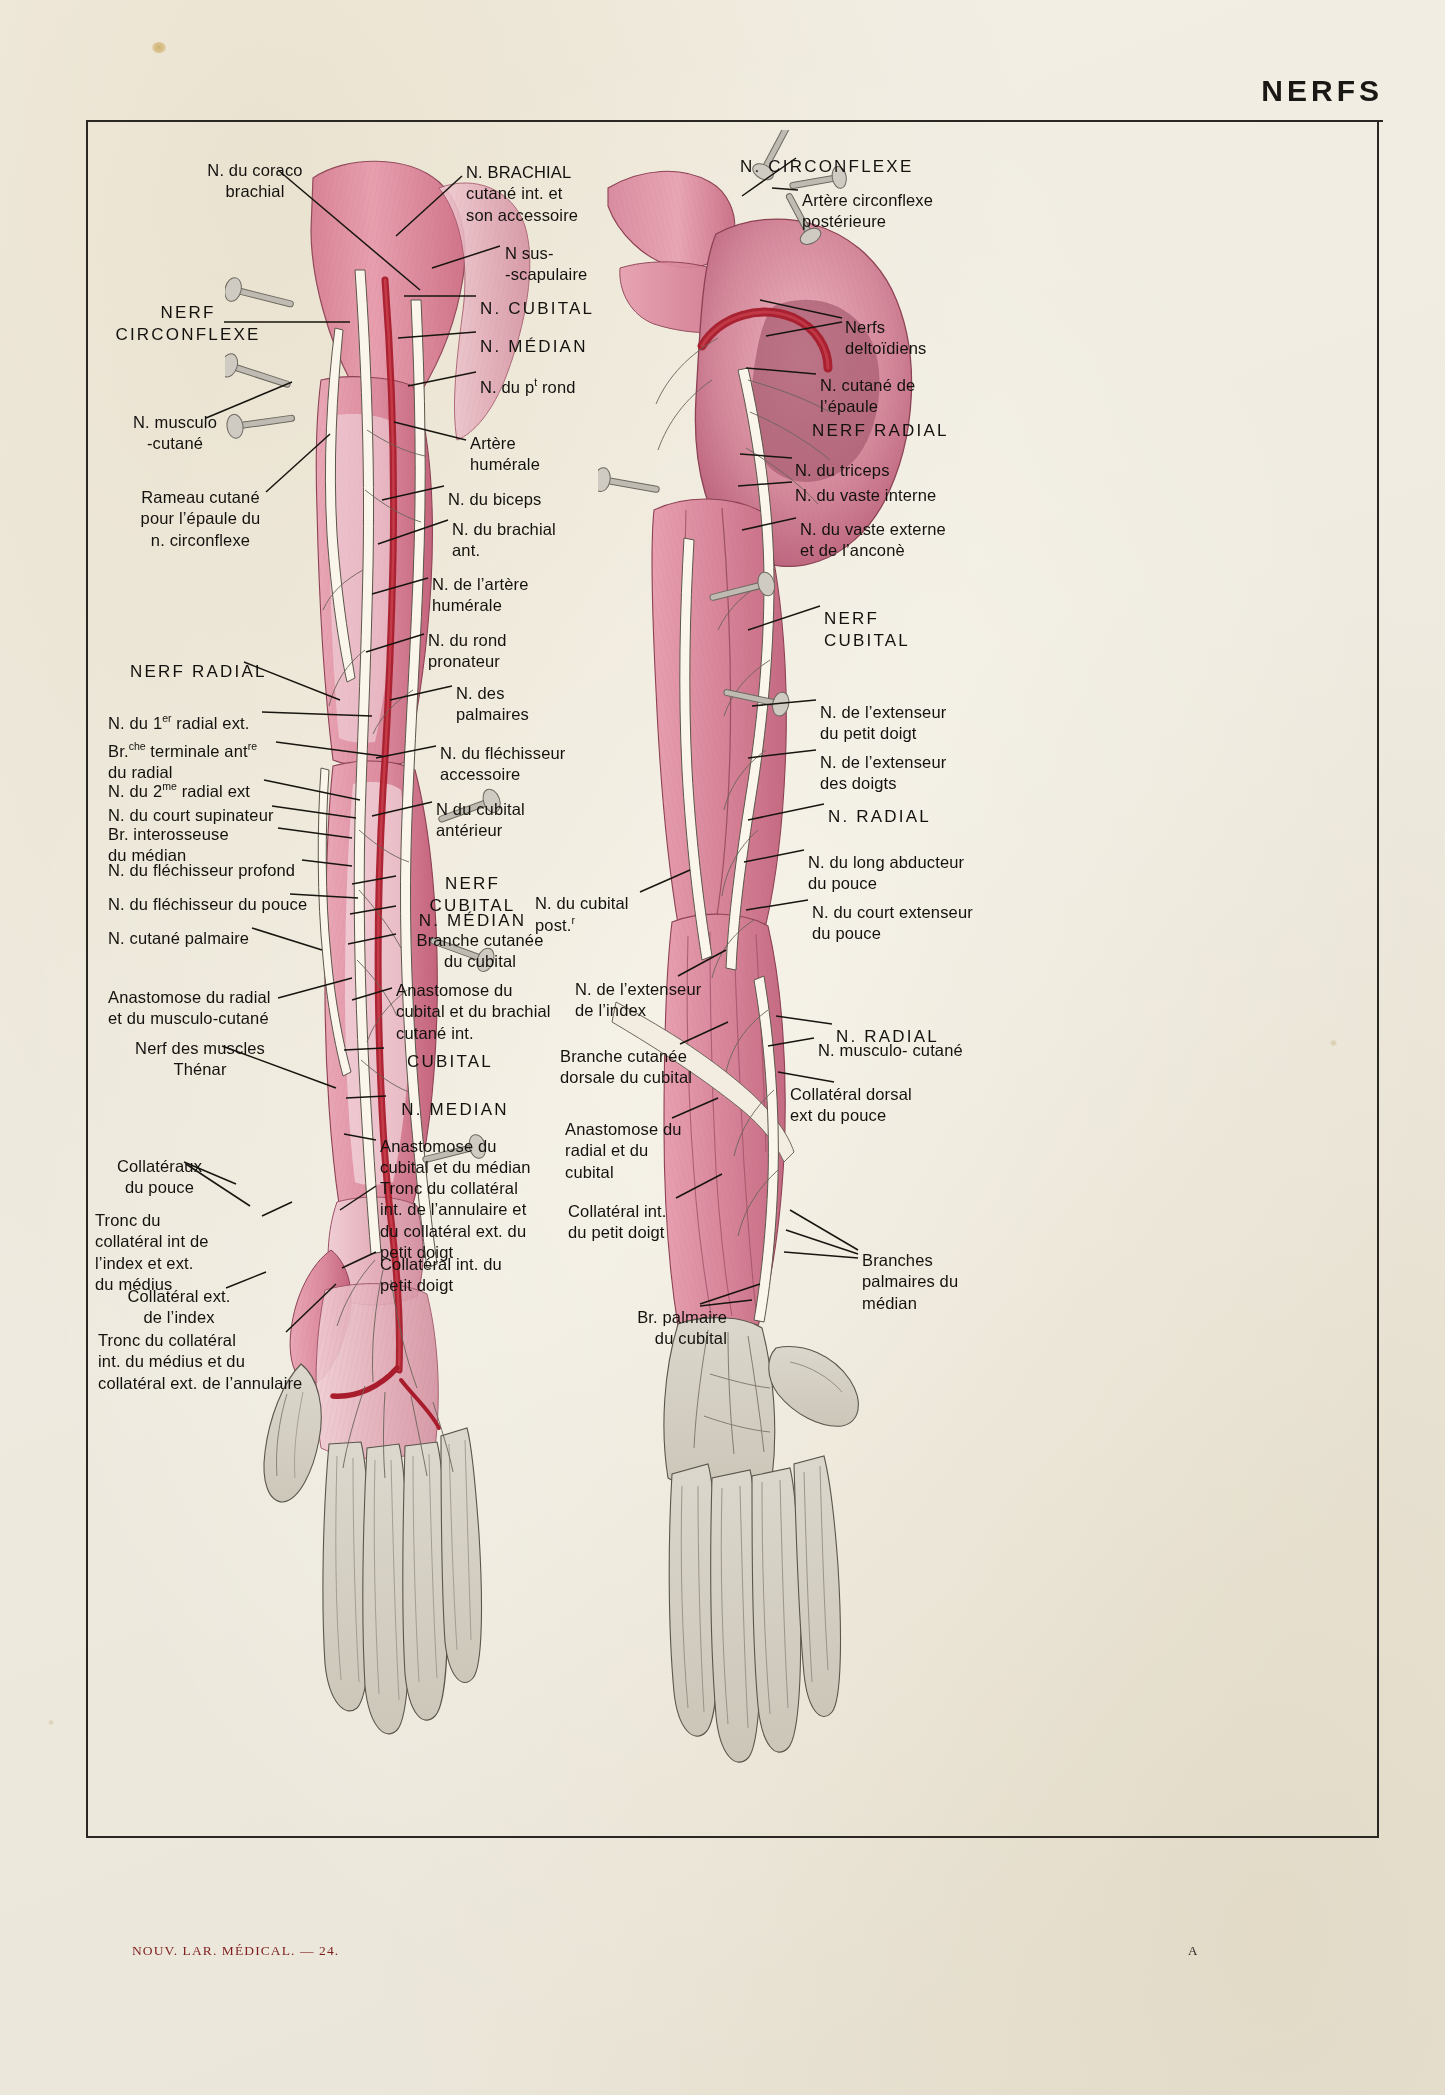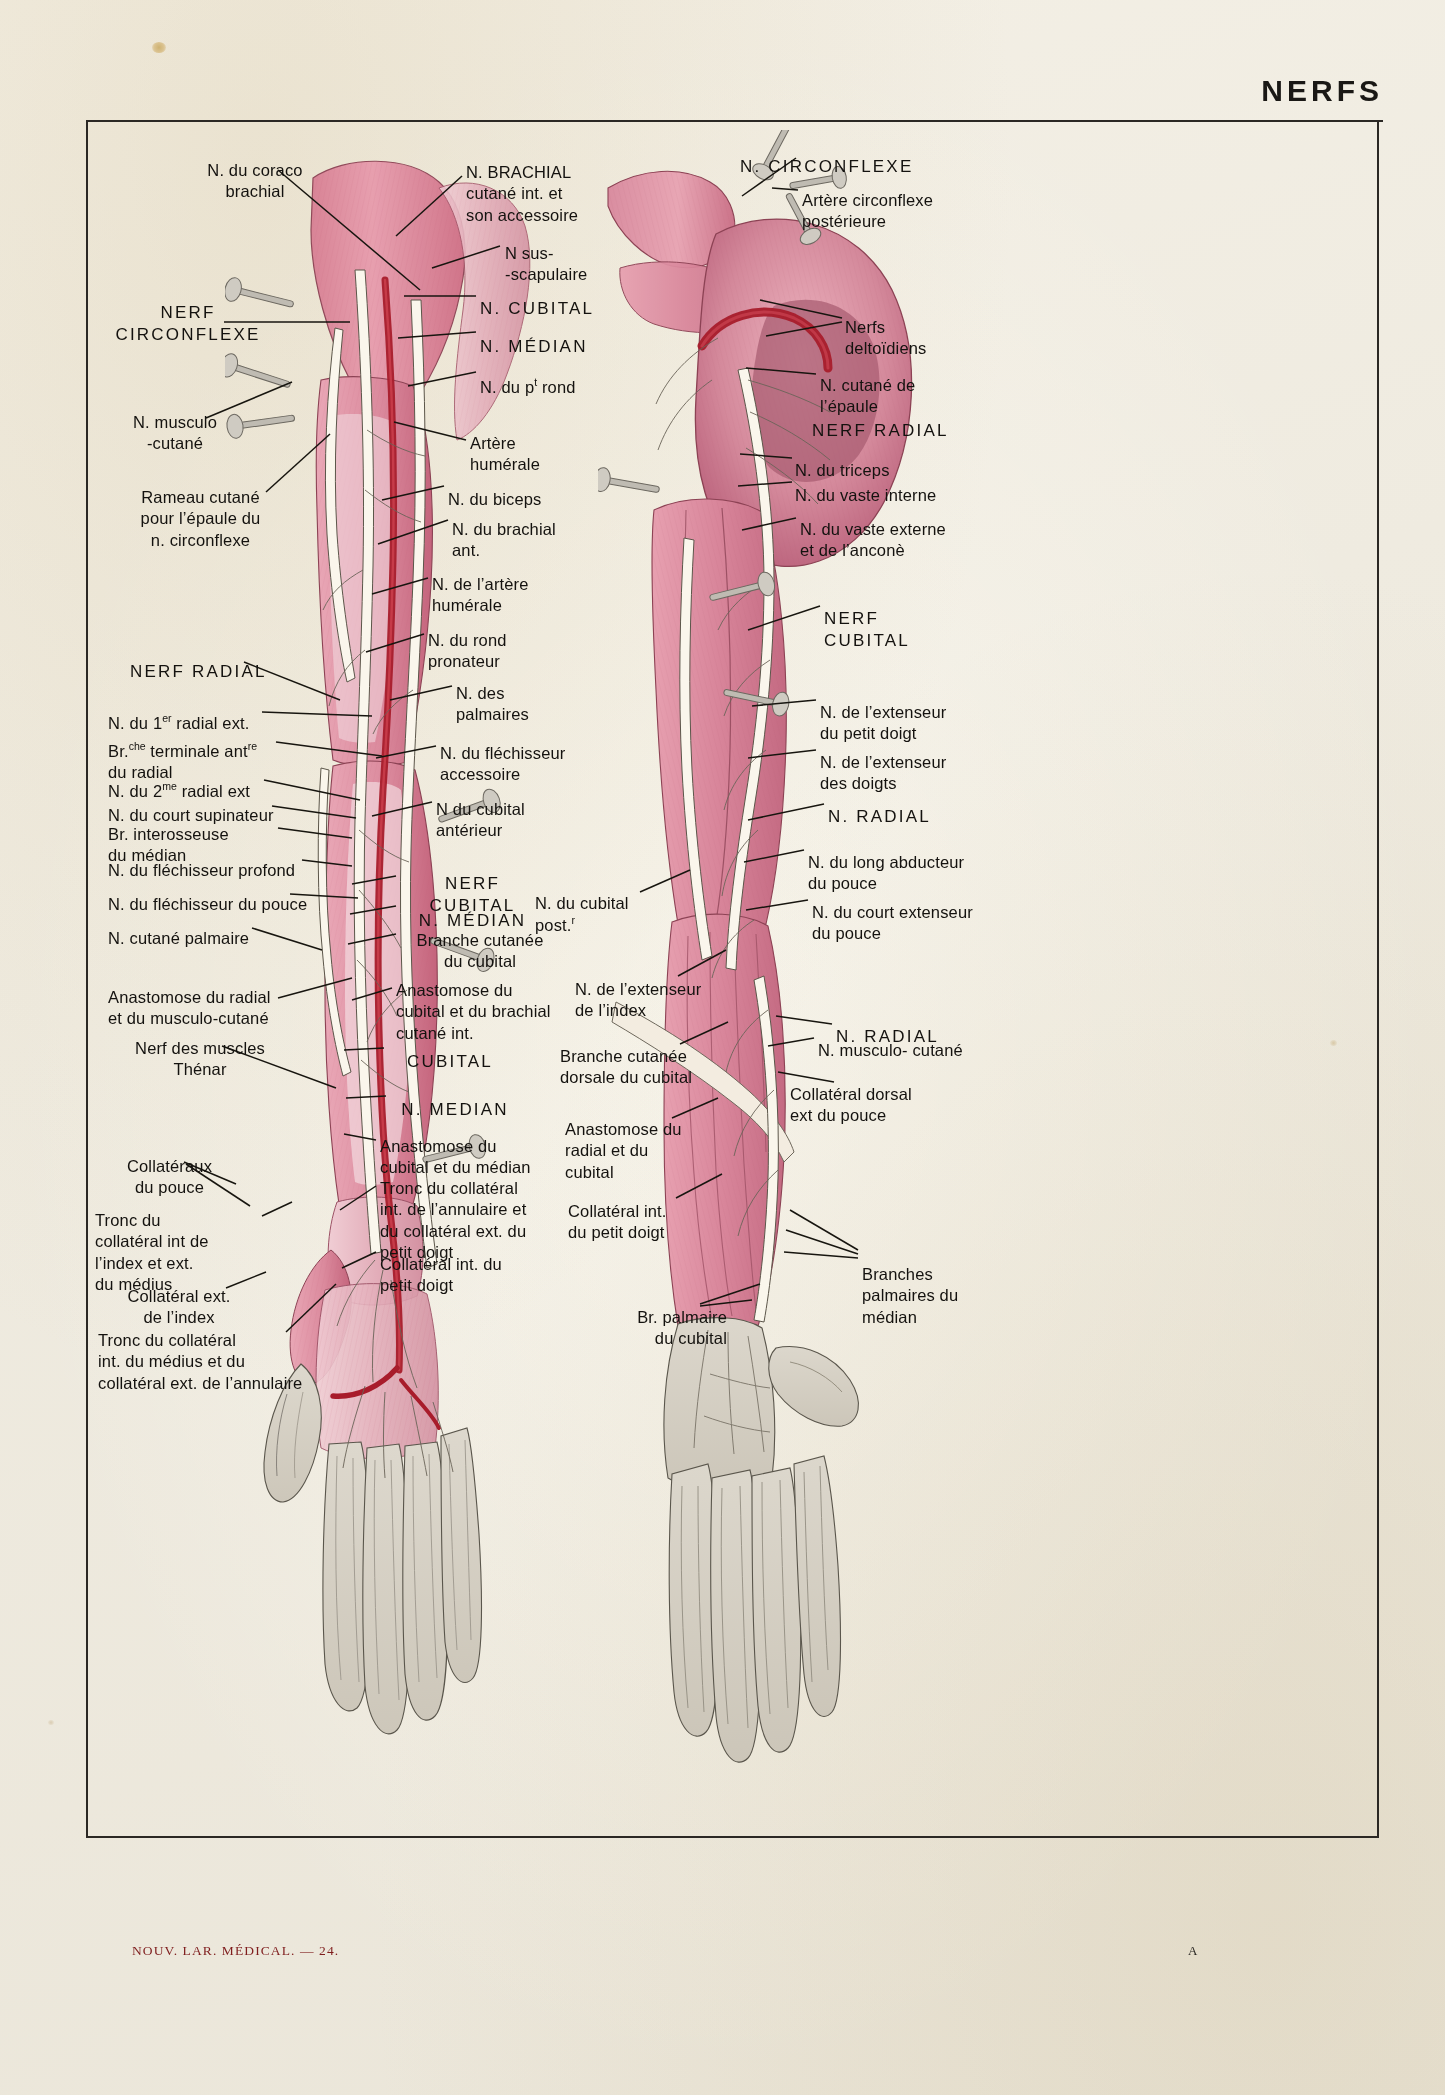--- a/index.html
+++ b/index.html
@@ -563,21 +563,21 @@
       <div class="label" style="left: 108px; top: 712px; width: 200px;"><div>N. du 1<sup>er</sup> radial ext.</div></div>
       <div class="label" style="left: 108px; top: 740px; width: 215px;"><div>Br.<sup>che</sup> terminale ant<sup>re</sup></div><div>du radial</div></div>
       <div class="label" style="left: 108px; top: 780px; width: 205px;"><div>N. du 2<sup>me</sup> radial ext</div></div>
       <div class="label" style="left: 108px; top: 805px; width: 215px;"><div>N. du court supinateur</div></div>
       <div class="label" style="left: 108px; top: 824px; width: 185px;"><div>Br. interosseuse</div><div>du médian</div></div>
       <div class="label" style="left: 108px; top: 860px; width: 235px;"><div>N. du fléchisseur profond</div></div>
       <div class="label" style="left: 108px; top: 894px; width: 240px;"><div>N. du fléchisseur du pouce</div></div>
       <div class="label" style="left: 108px; top: 928px; width: 190px;"><div>N. cutané palmaire</div></div>
       <div class="label" style="left: 108px; top: 987px; width: 220px;"><div>Anastomose du radial</div><div>et du musculo-cutané</div></div>
       <div class="label center" style="left: 110px; top: 1038px; width: 180px;"><div>Nerf des muscles</div><div>Thénar</div></div>
-      <div class="label center" style="left: 102px; top: 1156px; width: 135px; text-align: center;"><div>Collatéraux</div><div>du pouce</div></div>
+      <div class="label center" style="left: 92px; top: 1156px; width: 135px; text-align: center;"><div>Collatéraux</div><div>du pouce</div></div>
       <div class="label" style="left: 95px; top: 1210px; width: 175px;"><div>Tronc du</div><div>collatéral int de</div><div>l’index et ext.</div><div>du médius</div></div>
       <div class="label center" style="left: 104px; top: 1286px; width: 150px;"><div>Collatéral ext.</div><div>de l’index</div></div>
       <div class="label" style="left: 98px; top: 1330px; width: 285px;"><div>Tronc du collatéral</div><div>int. du médius et du</div><div>collatéral ext. de l’annulaire</div></div>
     </div>
   <div id="labels-center">
       <div class="label" style="left: 466px; top: 162px; width: 180px;"><div>N. BRACHIAL</div><div>cutané int. et</div><div>son accessoire</div></div>
       <div class="label" style="left: 505px; top: 243px; width: 125px;"><div>N sus-</div><div>-scapulaire</div></div>
       <div class="label caps" style="left: 480px; top: 298px; width: 130px;"><div>N. CUBITAL</div></div>
       <div class="label caps" style="left: 480px; top: 336px; width: 125px;"><div>N. MÉDIAN</div></div>
       <div class="label" style="left: 480px; top: 376px; width: 125px;"><div>N. du p<sup>t</sup> rond</div></div>
@@ -610,21 +610,21 @@
       <div class="label" style="left: 800px; top: 519px; width: 185px;"><div>N. du vaste externe</div><div>et de l’anconè</div></div>
       <div class="label caps" style="left: 824px; top: 608px; width: 120px;"><div>NERF</div><div>CUBITAL</div></div>
       <div class="label" style="left: 820px; top: 702px; width: 165px;"><div>N. de l’extenseur</div><div>du petit doigt</div></div>
       <div class="label" style="left: 820px; top: 752px; width: 165px;"><div>N. de l’extenseur</div><div>des doigts</div></div>
       <div class="label caps" style="left: 828px; top: 806px; width: 130px;"><div>N. RADIAL</div></div>
       <div class="label" style="left: 808px; top: 852px; width: 200px;"><div>N. du long abducteur</div><div>du pouce</div></div>
       <div class="label" style="left: 812px; top: 902px; width: 200px;"><div>N. du court extenseur</div><div>du pouce</div></div>
       <div class="label caps" style="left: 836px; top: 1026px; width: 130px;"><div>N. RADIAL</div></div>
       <div class="label" style="left: 818px; top: 1040px; width: 200px;"><div>N. musculo- cutané</div></div>
       <div class="label" style="left: 790px; top: 1084px; width: 165px;"><div>Collatéral dorsal</div><div>ext du pouce</div></div>
-      <div class="label" style="left: 862px; top: 1250px; width: 140px; margin-top: 14px;"><div>Branches</div><div>palmaires du</div><div>médian</div></div>
+      <div class="label" style="left: 862px; top: 1250px; width: 140px;"><div>Branches</div><div>palmaires du</div><div>médian</div></div>
     </div>
   <div id="labels-right-inner">
       <div class="label" style="left: 535px; top: 893px; width: 135px;"><div>N. du cubital</div><div>post.<sup>r</sup></div></div>
       <div class="label" style="left: 575px; top: 979px; width: 165px;"><div>N. de l’extenseur</div><div>de l’index</div></div>
       <div class="label" style="left: 560px; top: 1046px; width: 175px;"><div>Branche cutanée</div><div>dorsale du cubital</div></div>
       <div class="label" style="left: 565px; top: 1119px; width: 150px;"><div>Anastomose du</div><div>radial et du</div><div>cubital</div></div>
       <div class="label" style="left: 568px; top: 1201px; width: 145px;"><div>Collatéral int.</div><div>du petit doigt</div></div>
       <div class="label" style="left: 592px; top: 1307px; width: 135px; text-align: right;"><div>Br. palmaire</div><div>du cubital</div></div>
     </div>
 

